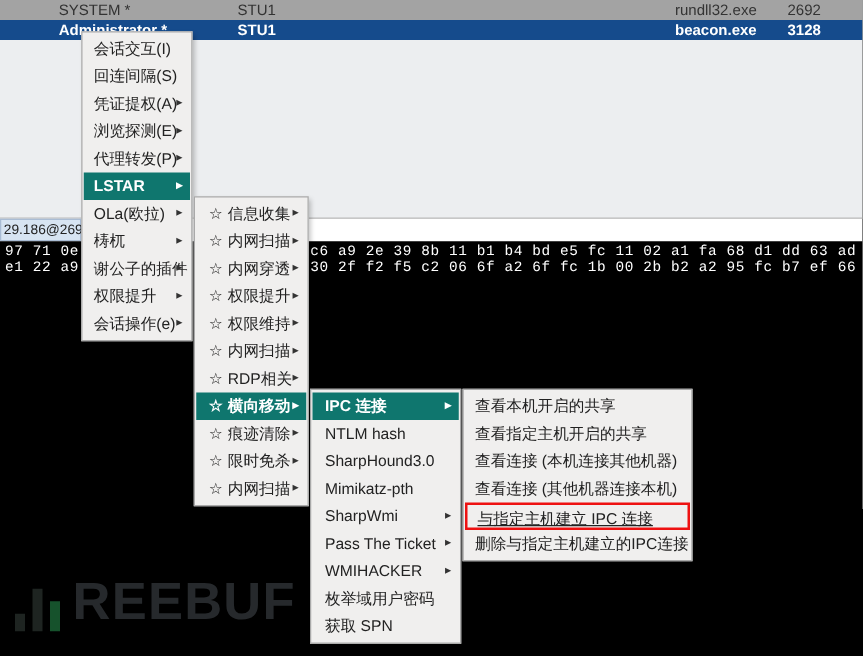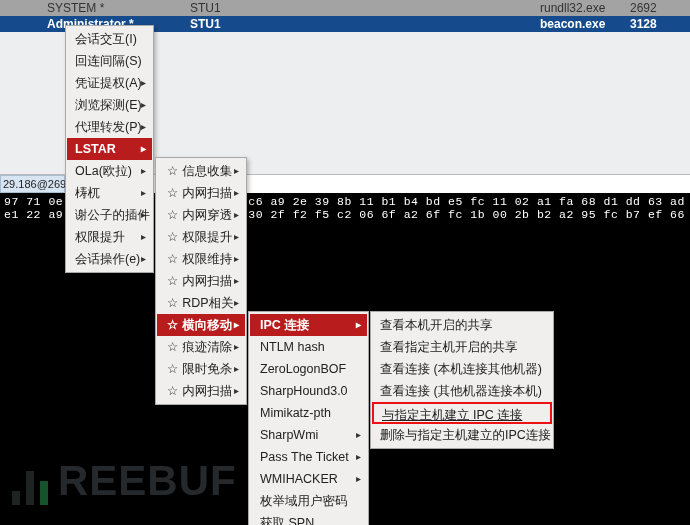--- a/index.html
+++ b/index.html
@@ -74,21 +74,21 @@
     white-space: nowrap;
   }
   .menu .mi.arrow::after {
     content: "▸";
     position: absolute;
     right: 6px; top: 0;
     font-size: 10px;
     color: #333;
   }
   .menu .mi.sel {
-    background: #b91c1c;
+    background: #0f766e;
     color: #fff;
   }
   .menu .mi.sel.arrow::after { color: #fff; }
 
   .menu2 .mi, .menu3 .mi { padding-left: 10px; }
   .menu2 .mi .star { margin-right: 4px; }
 
   .redbox {
     border: 2px solid #e11;
     text-decoration: underline;
@@ -165,21 +165,20 @@
   <div class="mi arrow"><span class="star">☆</span><span>RDP相关</span></div>
   <div class="mi arrow sel"><span class="star">☆</span><span>横向移动</span></div>
   <div class="mi arrow"><span class="star">☆</span><span>痕迹清除</span></div>
   <div class="mi arrow"><span class="star">☆</span><span>限时免杀</span></div>
   <div class="mi arrow"><span class="star">☆</span><span>内网扫描</span></div>
 </div>
 
 <div class="menu menu3" style="left:248px; top:311px; width:121px;">
   <div class="mi arrow sel">IPC 连接</div>
   <div class="mi">NTLM hash</div>
-  <div class="mi">ZeroLogonBOF</div>
   <div class="mi">SharpHound3.0</div>
   <div class="mi">Mimikatz-pth</div>
   <div class="mi arrow">SharpWmi</div>
   <div class="mi arrow">Pass The Ticket</div>
   <div class="mi arrow">WMIHACKER</div>
   <div class="mi">枚举域用户密码</div>
   <div class="mi">获取 SPN</div>
 
 </div>
 

